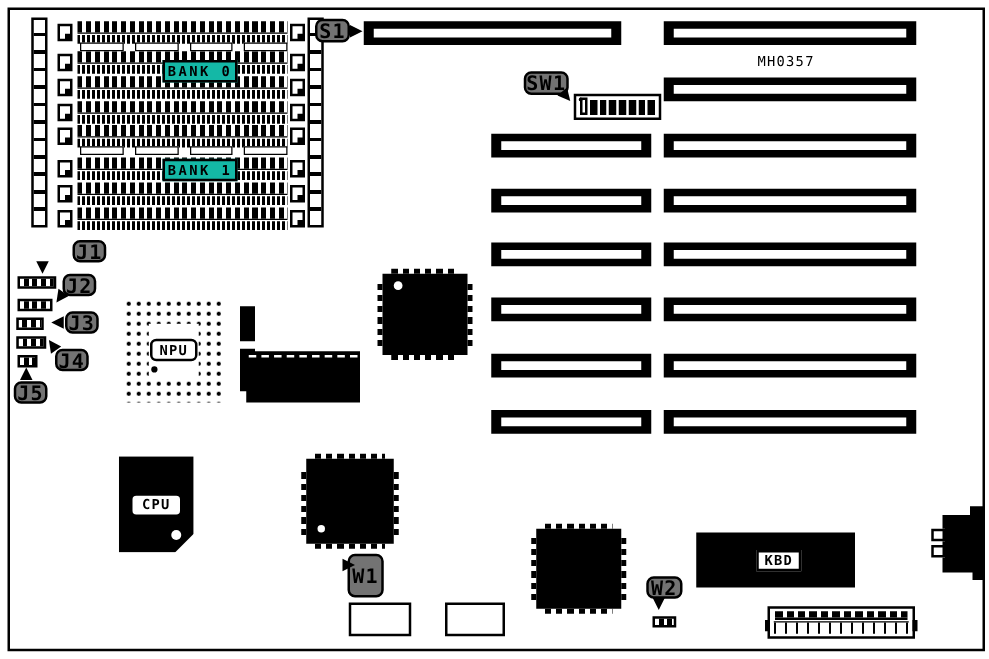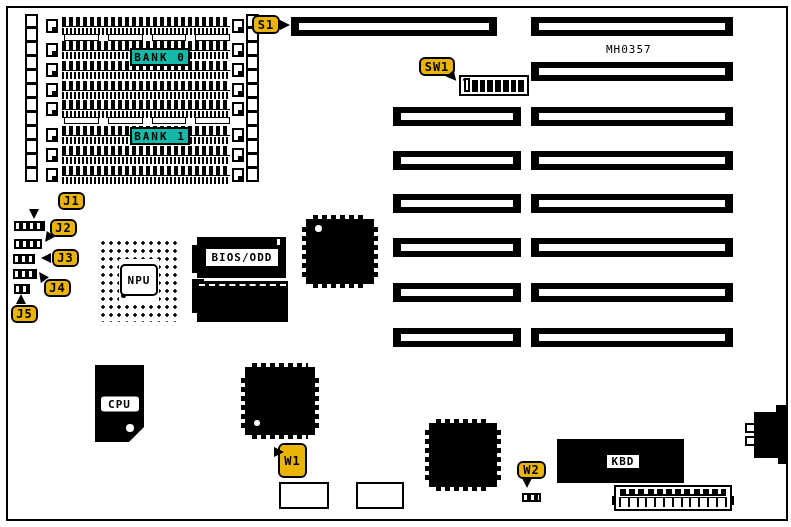--- a/index.html
+++ b/index.html
@@ -19,22 +19,22 @@
   .chipstrip { position:absolute; left:64px; width:166px; height:7px; display:flex; gap:9px; }
   .chipstrip div { flex:1; border:1px solid #000; background:#fff; }
   .banklabel { position:absolute; left:118px; width:60px; height:18px; background:#14b8a6; border:2px solid #000;
       font-weight:bold; font-size:11px; letter-spacing:2px; display:flex; align-items:center; justify-content:center; z-index:5;margin-left:12px; }
 
   
   .slot { position:absolute; background:#000; }
   .slot::after { content:''; position:absolute; left:8px; right:8px; top:6px; bottom:6px; background:#fff; }
 
   
-  .callout { position:absolute; background:#eab308; border:2px solid #000; border-radius:6px;
-      font-weight:bold; font-size:12px; letter-spacing:1px; display:flex; align-items:center; justify-content:center; z-index:6; }
+  .callout { position:absolute; background:#737373; border:2px solid #000; border-radius:6px;
+      font-weight:bold; font-size:16px; letter-spacing:1px; display:flex; align-items:center; justify-content:center; z-index:6; }
   .tri { position:absolute; width:0; height:0; z-index:6; }
   .tri-right { border-top:5px solid transparent; border-bottom:5px solid transparent; border-left:10px solid #000; }
   .tri-left  { border-top:5px solid transparent; border-bottom:5px solid transparent; border-right:10px solid #000; }
   .tri-down  { border-left:5px solid transparent; border-right:5px solid transparent; border-top:10px solid #000; }
   .tri-up    { border-left:5px solid transparent; border-right:5px solid transparent; border-bottom:10px solid #000; }
 
   
   .pinstrip { position:absolute; border:2px solid #000;
       background:repeating-linear-gradient(90deg,#fff 0 3px,#000 3px 7px); }
 
@@ -210,30 +210,26 @@
   <div class="tri tri-up" style="left:37px; top:271px; transform:rotate(-35deg);"></div>
   <div class="pinstrip" style="left:13px; top:269px; width:24px; height:10px;"></div>
 
   <div class="callout" style="left:11px; top:305px; width:27px; height:18px;">J5</div>
   <div class="tri tri-up" style="left:16px; top:294px;"></div>
   <div class="pinstrip" style="left:14px; top:284px; width:16px; height:10px;"></div>
 
   <div class="npu-socket" style="left:98px; top:238px; width:82px; height:84px;">
     <div class="npu-center"></div>
     <div class="npu-pin1"></div>
-    <div class="chiplabel rounded" style="left:50%; top:50%; transform:translate(-50%,-50%); width:38px; height:32px;">NPU</div>
+    <div class="chiplabel rounded" style="left:50%; top:50%; transform:translate(-50%,-50%); width:38px; height:18px;">NPU</div>
   </div>
 
   <div class="chip" style="left:192px; top:245px; width:12px; height:28px;"></div>
   <div class="chip" style="left:192px; top:279px; width:12px; height:34px;"></div>
 
-  <div class="chip" style="left:197px; top:237px; width:89px; height:41px;">
-    <div style="position:absolute; right:6px; top:2px; width:3px; height:6px; background:#fff;"></div>
-    <div class="chiplabel" style="left:7px; top:10px; width:76px; height:21px;">BIOS/ODD</div>
-  </div>
   <div class="chip" style="left:197px; top:281px; width:91px; height:41px;">
     <div style="position:absolute; left:2px; right:2px; top:3px; border-top:2px dashed #fff;"></div>
   </div>
 
   <div class="chip" style="left:306px; top:219px; width:68px; height:65px;">
     <div class="pf-t"></div>
       <div class="pf-b"></div>
       <div class="pf-l"></div>
       <div class="pf-r"></div>
     <div class="dot" style="left:9px; top:6px; width:7px; height:7px;"></div>
@@ -245,39 +241,39 @@
       <div class="pf-r"></div>
     <div class="dot" style="left:9px; bottom:9px; width:6px; height:6px;"></div>
   </div>
   <div class="chip" style="left:429px; top:423px; width:68px; height:64px;">
     <div class="pf-t"></div>
       <div class="pf-b"></div>
       <div class="pf-l"></div>
       <div class="pf-r"></div>
   </div>
 
-  <div class="chip" style="left:95px; top:365px; width:49px; height:77px;
+  <div class="chip" style="left:95px; top:365px; width:60px; height:77px;
        clip-path:polygon(0 0, 100% 0, 100% calc(100% - 15px), calc(100% - 15px) 100%, 0 100%);">
     <div class="dot" style="right:10px; bottom:10px; width:8px; height:8px;"></div>
     <div class="chiplabel rounded" style="left:50%; top:50%; transform:translate(-50%,-50%); width:42px; height:19px;">CPU</div>
   </div>
 
   <div class="callout" style="left:254px; top:443px; width:29px; height:35px;margin-left:24px;">W1</div>
   <div class="tri tri-right" style="left:274px; top:447px;"></div>
   <div class="pinstrip" style="left:285px; top:447px; width:21px; height:10px;"></div>
 
   <div class="callout" style="left:517px; top:461px; width:29px; height:18px;">W2</div>
   <div class="tri tri-down" style="left:522px; top:478px;"></div>
   <div class="pinstrip" style="left:522px; top:493px; width:19px; height:9px;"></div>
 
   <div class="osc" style="left:279px; top:482px; width:50px; height:27px;"></div>
   <div class="osc" style="left:356px; top:482px; width:48px; height:27px;"></div>
 
 
-  <div class="chip" style="left:557px; top:426px; width:127px; height:44px;margin-top:13px;">
+  <div class="chip" style="left:557px; top:426px; width:127px; height:44px;">
     <div class="chiplabel" style="left:48px; top:14px; width:36px; height:17px;">KBD</div>
   </div>
 
   <div class="pwr" style="left:614px; top:485px; width:118px; height:26px;">
     <div class="row1"></div>
     <div class="row2"></div>
   </div>
 
   <div class="chip" style="left:754px; top:412px; width:34px; height:46px;"></div>
   <div class="chip" style="left:776px; top:405px; width:12px; height:8px;"></div>

